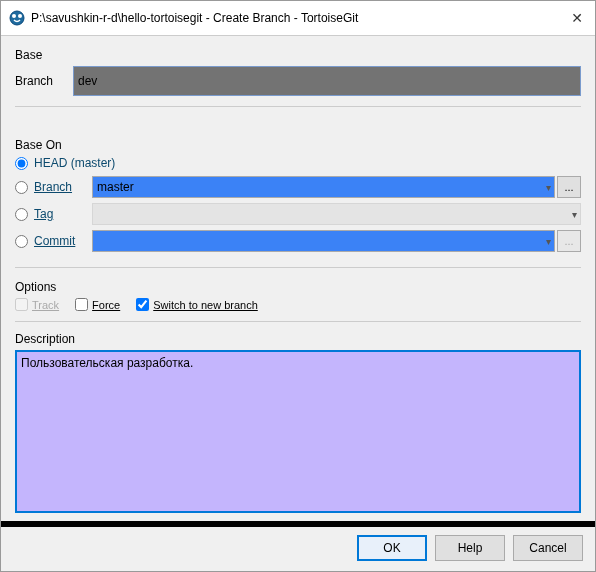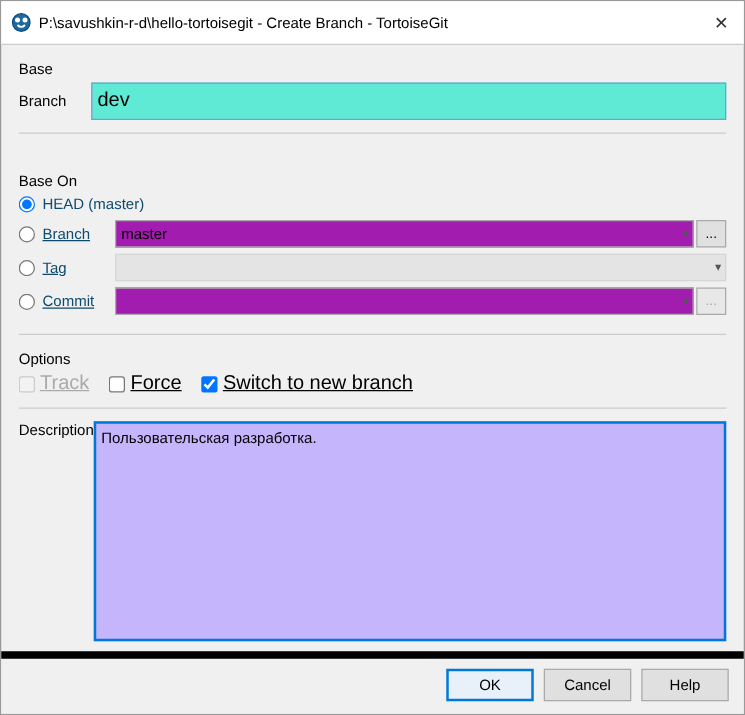--- a/index.html
+++ b/index.html
@@ -80,23 +80,23 @@
     .name-label {
       font-size: 12px;
       width: 50px;
       color: #000;
     }
     .name-input {
       flex: 1;
       height: 22px;
       border: 1px solid #7a9bcd;
       padding: 14px 4px;
-      font-size: 16px;
+      font-size: 12px;
       outline: none;
-      background: #5eead4;
+      background: #737373;
     }
 
     .baseon-section {
       margin-top: 21px;
     }
 
     .radio-row {
       display: flex;
       align-items: center;
       gap: 6px;
@@ -124,21 +124,21 @@
       position: relative;
     }
     .combo-box select {
       width: 100%;
       height: 100%;
       border: 1px solid #aaa;
       font-size: 12px;
       padding: 0 20px 0 4px;
       appearance: none;
       -webkit-appearance: none;
-      background: #a21caf;
+      background: #3b82f6;
       cursor: pointer;
     }
     .combo-box select.disabled-select {
       background: #e0e0e0;
       color: #aaa;
       border-color: #ccc;
     }
     .combo-box::after {
       content: '▾';
       position: absolute;
@@ -181,29 +181,29 @@
       gap: 4px;
     }
     .checkbox-item input[type="checkbox"] {
       margin: 0;
       cursor: pointer;
     }
     .checkbox-item input[type="checkbox"]:disabled {
       cursor: default;
     }
     .checkbox-label {
-      font-size: 16px;
+      font-size: 11px;
       color: #000;
     }
     .checkbox-label.underline { text-decoration: underline; }
     .checkbox-label.disabled-label { color: #aaa; }
 
     .description-section {
       display: flex;
-      flex-direction: row;
+      flex-direction: column;
       flex: 1;
       min-height: 0;
     }
     .desc-label {
       font-size: 12px;
       color: #000;
       margin-bottom: 4px;
     }
     .desc-textarea {
       flex: 1;
@@ -354,16 +354,16 @@
 
     <div class="description-section">
       <div class="desc-label">Description</div>
       <textarea class="desc-textarea" style="">Пользовательская разработка.</textarea>
     </div>
 
   </div>
 
   <div class="button-bar">
     <button class="btn primary">OK</button>
+    <button class="btn">Help</button>
     <button class="btn">Cancel</button>
-    <button class="btn">Help</button>
   </div>
 </div>
 
 </body></html>

